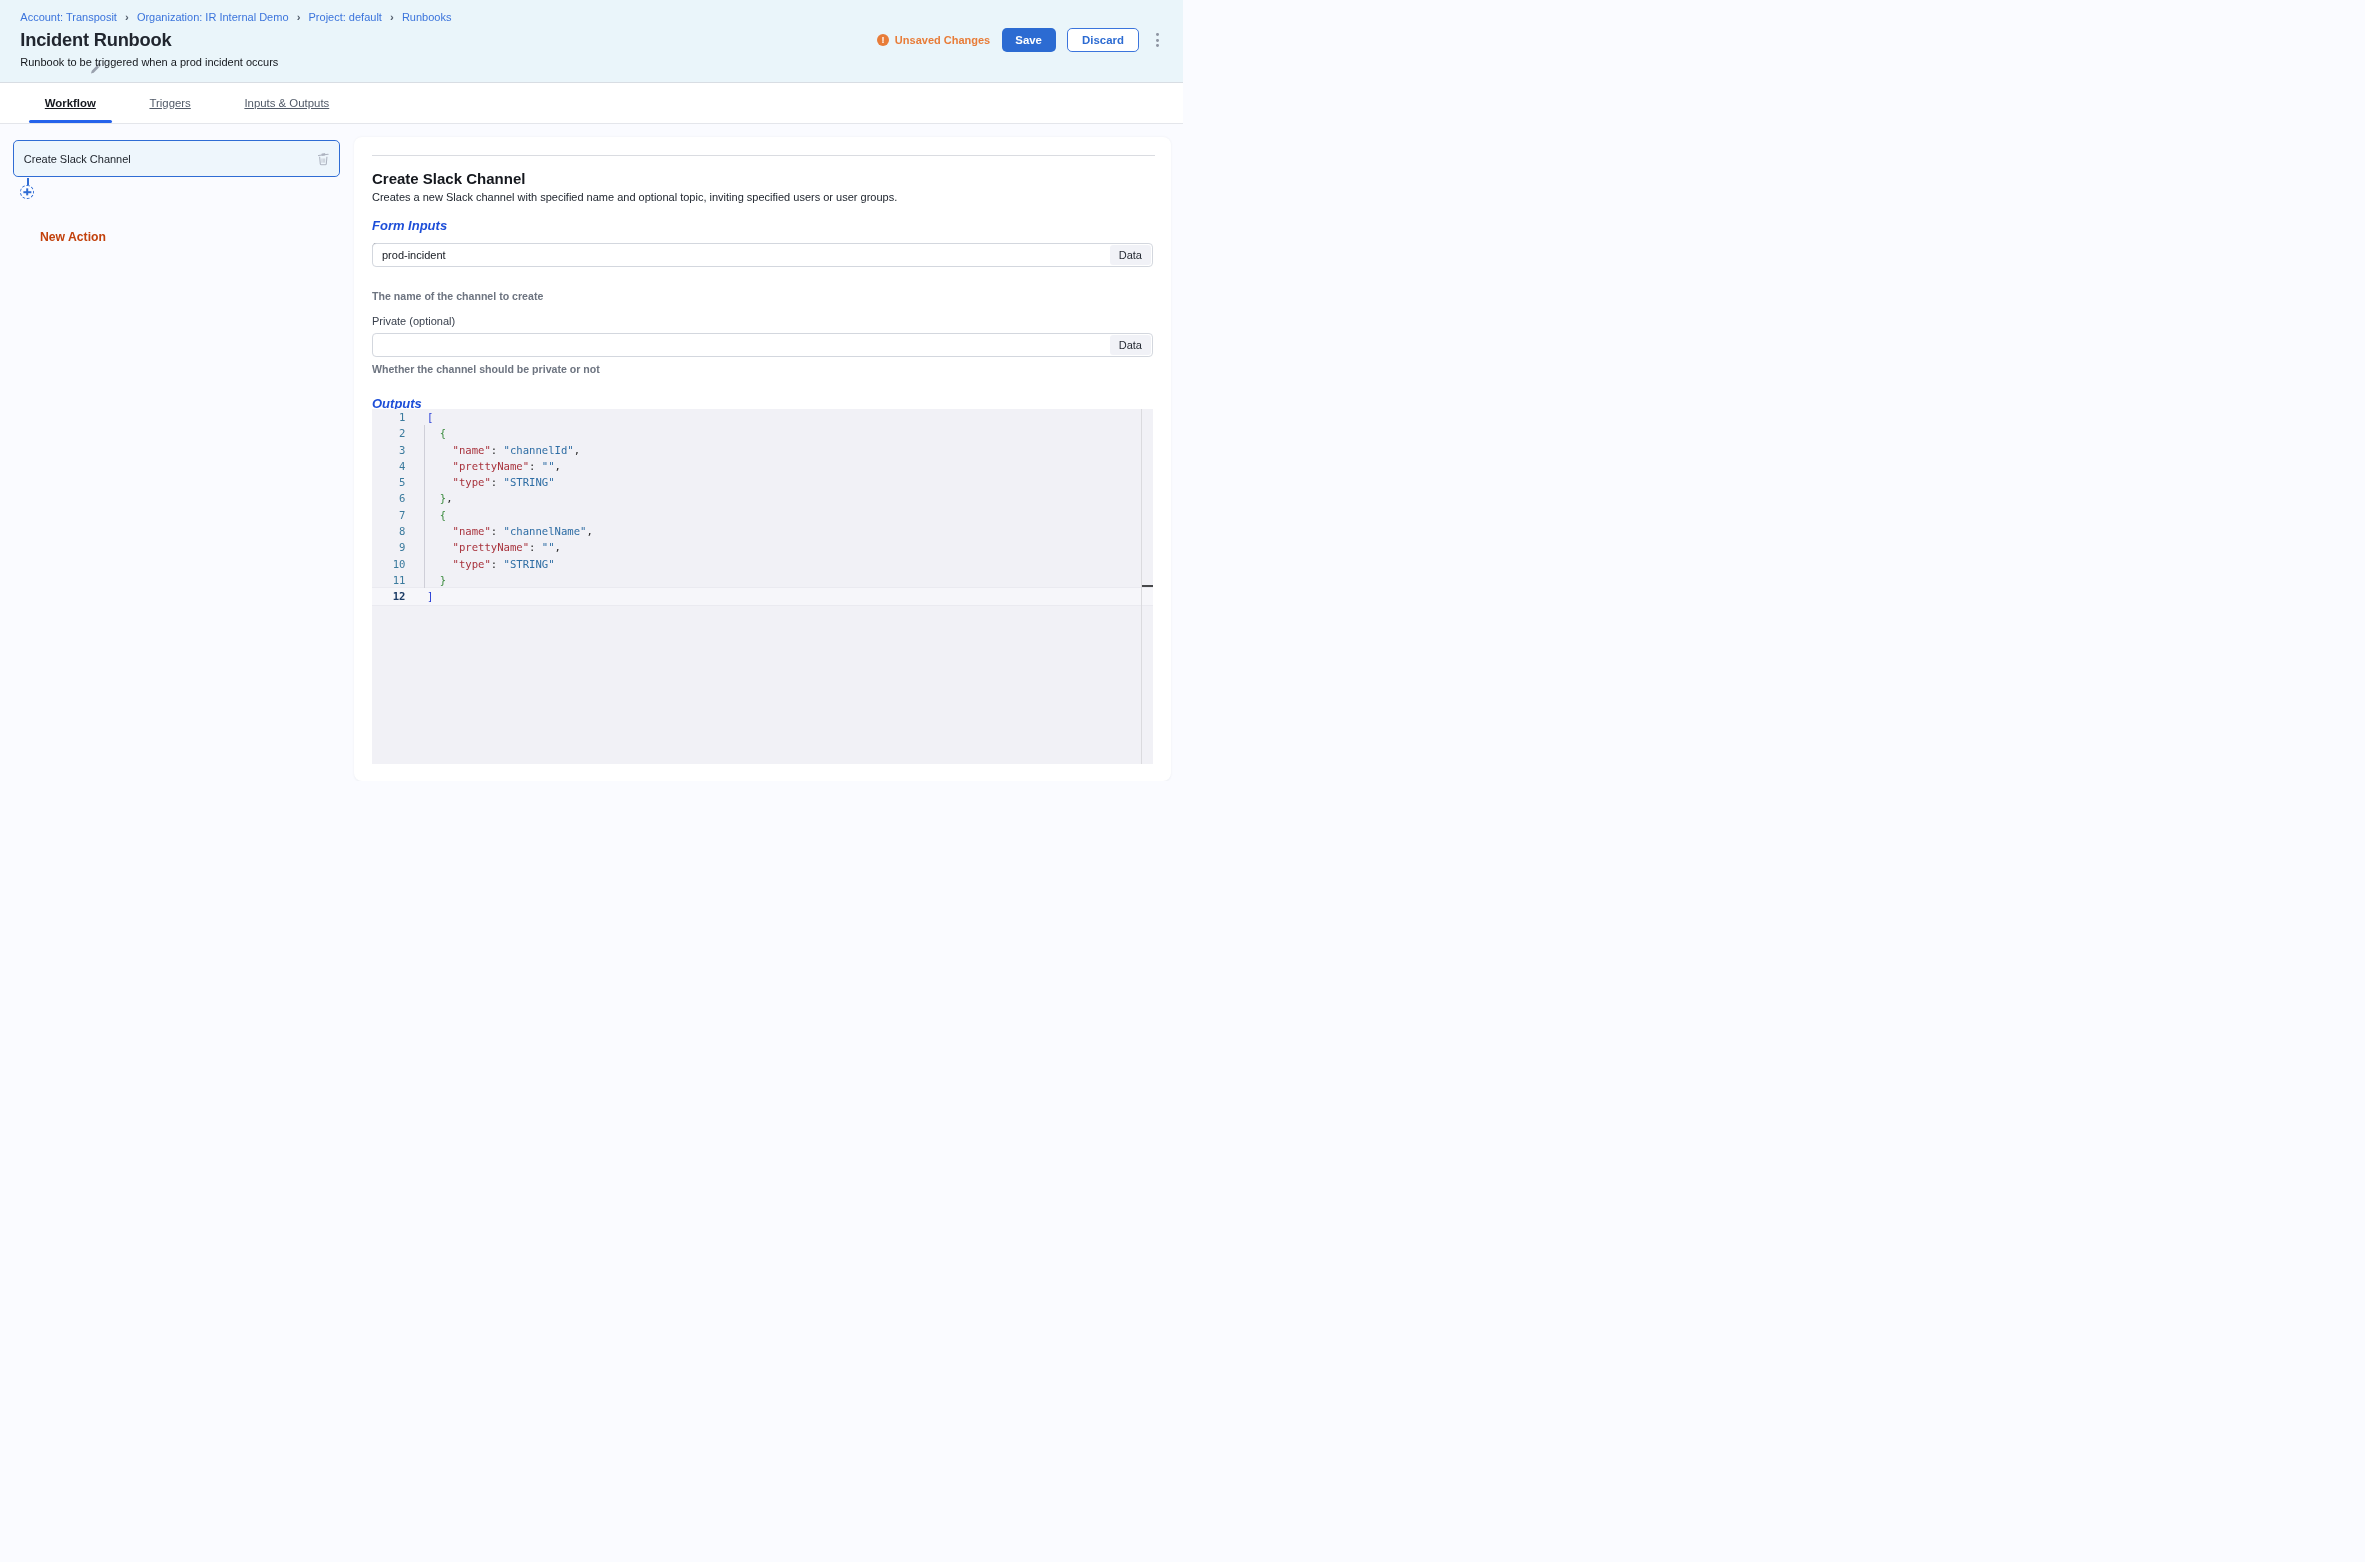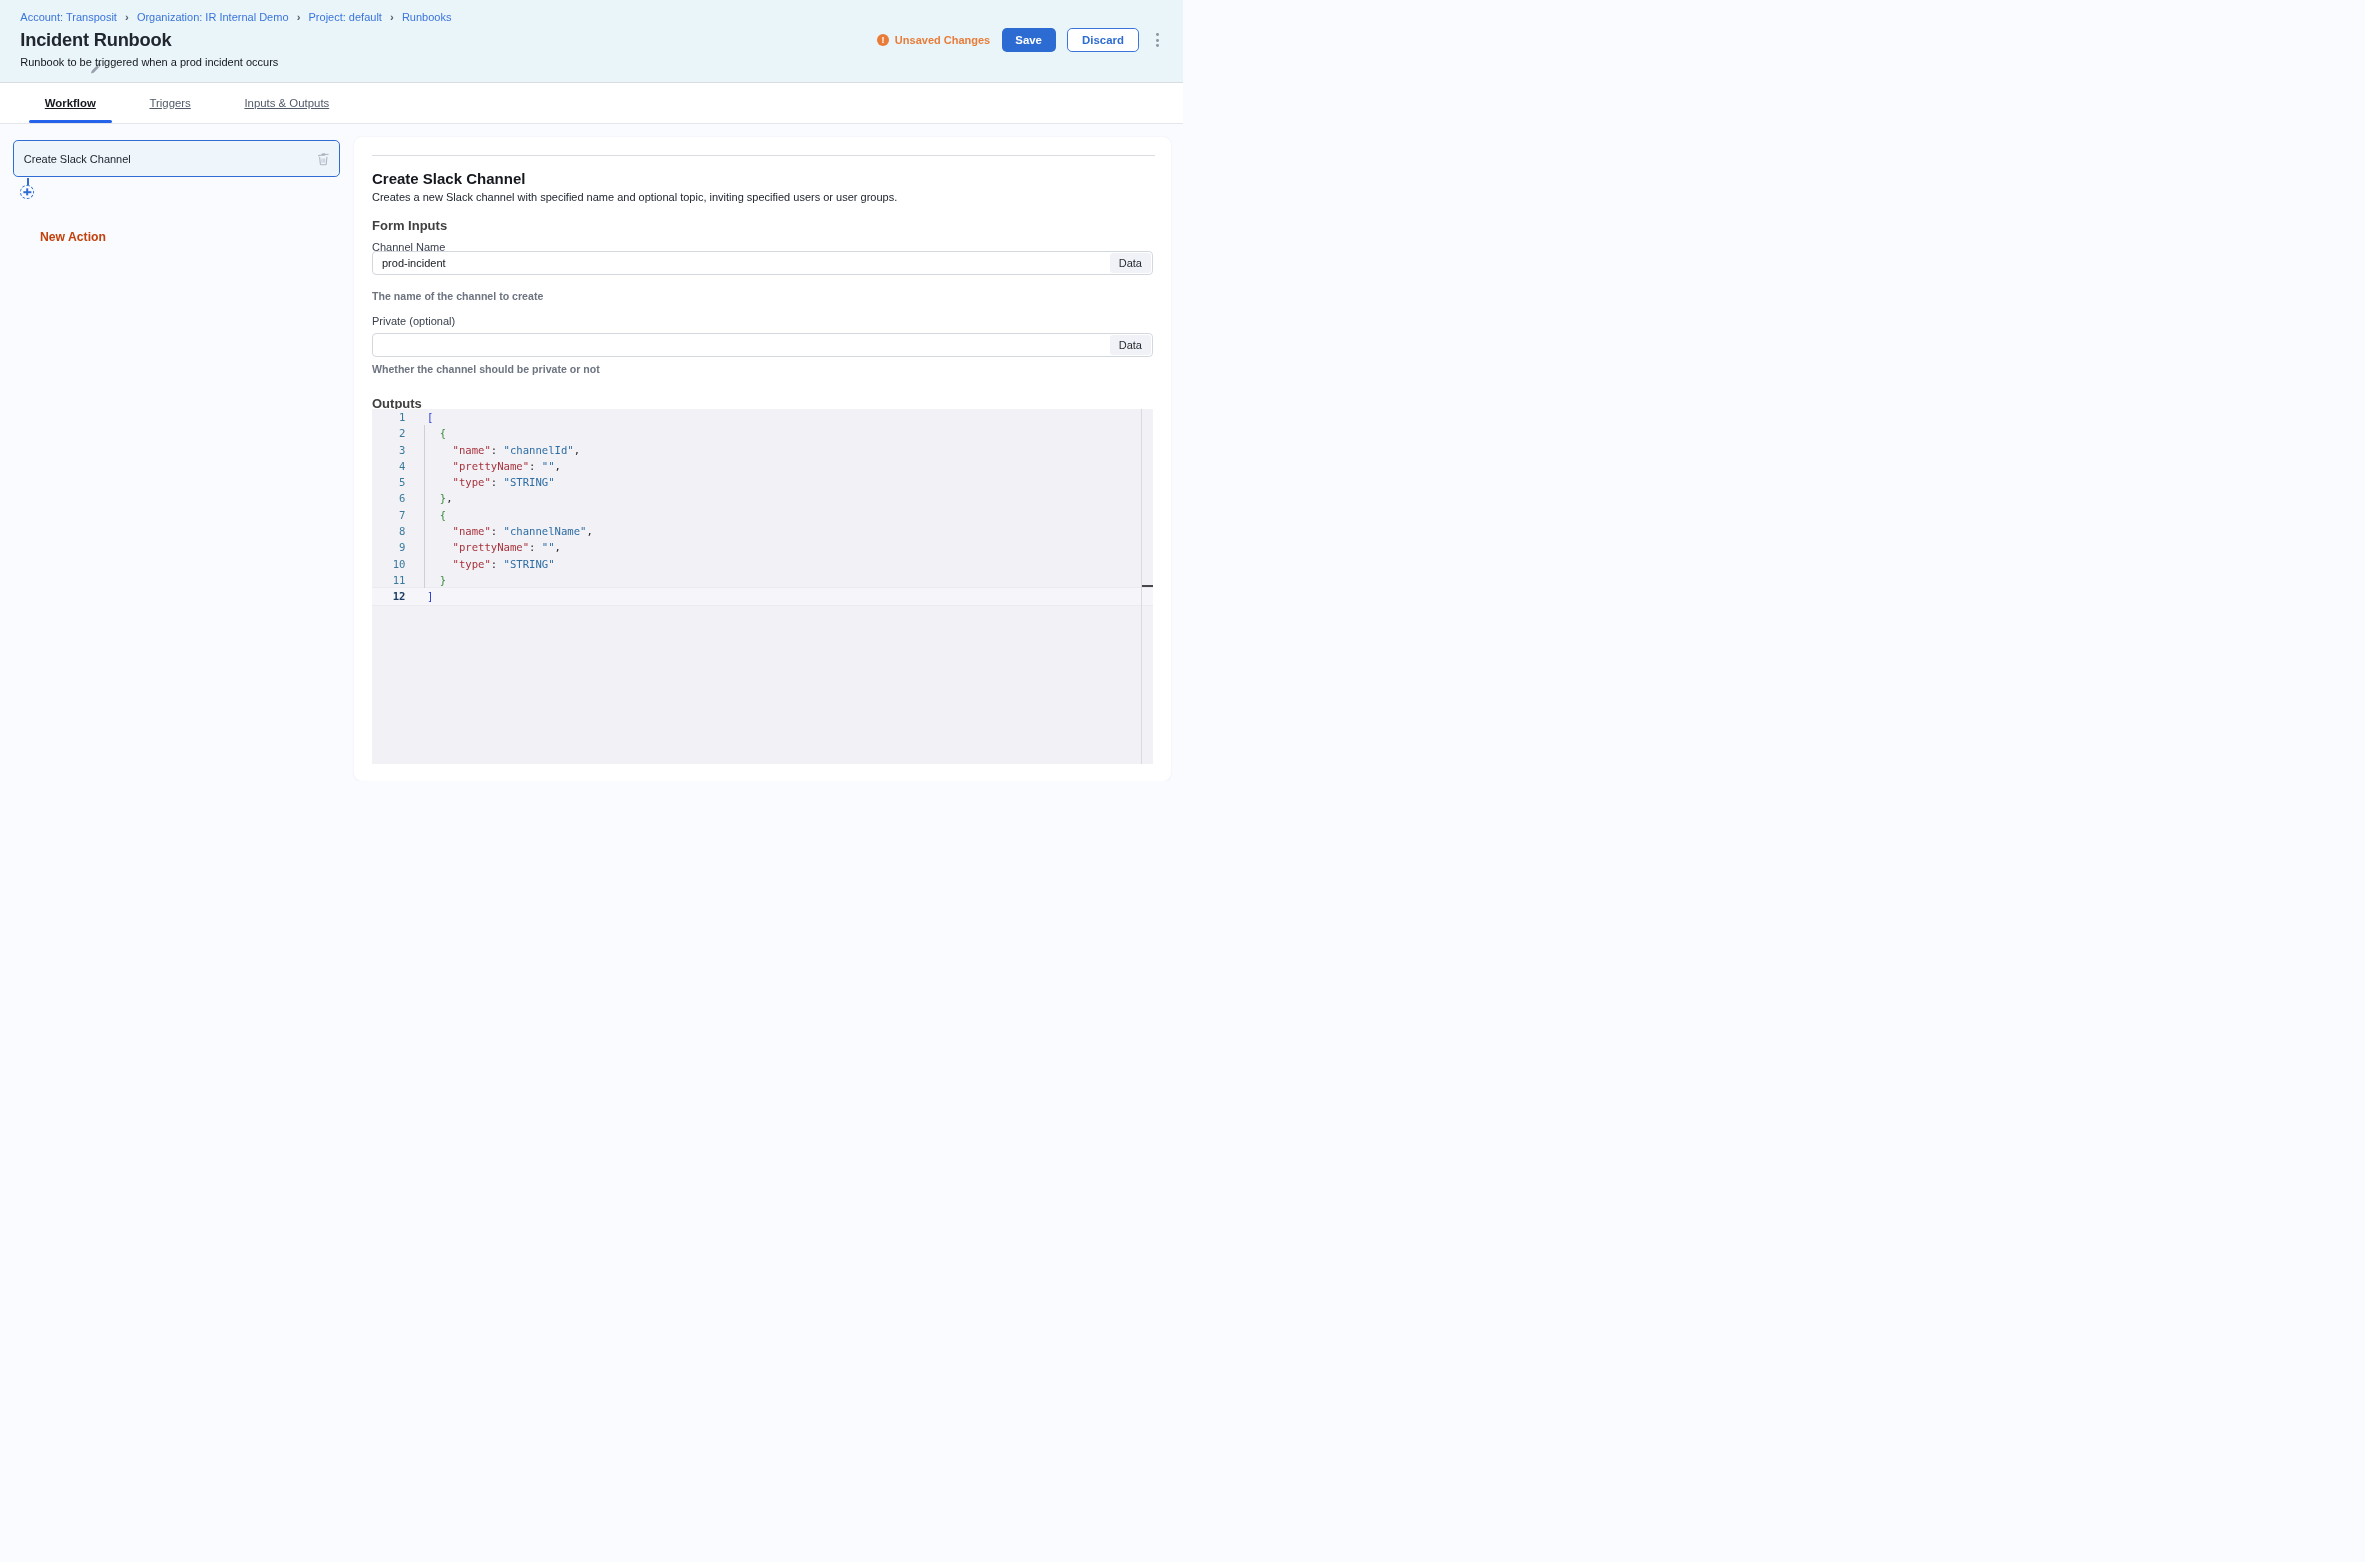--- a/index.html
+++ b/index.html
@@ -61,21 +61,21 @@
                         background:#2f6cd4; transform:translate(-50%,-50%); }
   .new-action-label { position:absolute; left:40px; top:62px; font-size:12.2px; font-weight:700;
                       color:#c2410c; cursor:pointer;margin-top:44px; }
 
   
   .main-card { position:absolute; left:354px; top:13px; width:817px; height:644px;
                background:#ffffff; border-radius:8.1px; box-shadow:0 0.8px 2.4px rgba(16,30,54,.06); }
   .divider { position:absolute; left:18px; right:16.3px; top:18px; height:0.8px; background:#dadce1; }
   .detail-title { position:absolute; left:18px; top:33px; font-size:15px; font-weight:700; color:#14171d; }
   .detail-desc { position:absolute; left:18px; top:54px; font-size:11px; color:#212730; }
-  .section-h { position:absolute; left:18px; font-size:13px; font-weight:700; color:#404040; }
+  .section-h { position:absolute; left:18px; font-size:13px; font-weight:700; color:#1d4ed8;font-style:italic; }
   .field-label { position:absolute; left:18px; font-size:11px; color:#39404d; }
   .field-input-wrap { position:absolute; left:18px; width:781px; height:23.6px; }
   .field-input { width:100%; height:100%; border:0.8px solid #d3d7de; border-radius:4.1px;
                  padding:0 57px 0 9px; font-size:11px; color:#161a21; background:#fff; outline:none;
                  font-family:"Liberation Sans", sans-serif; }
   .data-chip { position:absolute; right:2px; top:2px; height:19.5px; padding:0 9px;
                background:#f1f2f7; border-radius:3.3px; font-size:11px; color:#262b34;
                display:flex; align-items:center; cursor:pointer; border:none; }
   .helper { position:absolute; left:18px; font-size:10.6px; color:#6d7480;font-weight:bold; }
 
@@ -159,21 +159,21 @@
   <div class="new-action-label">New Action</div>
 
   <div class="main-card">
     <div class="divider"></div>
     <div class="detail-title">Create Slack Channel</div>
     <div class="detail-desc">Creates a new Slack channel with specified name and optional topic, inviting specified users or user groups.</div>
 
     <div class="section-h" style="top:81px">Form Inputs</div>
 
     <div class="field-label" style="top:104px">Channel Name</div>
-    <div class="field-input-wrap" style="top:114px">
+    <div class="field-input-wrap" style="top:106px">
       <input class="field-input" type="text" value="prod-incident" style="">
       <button class="data-chip">Data</button>
     </div>
     <div class="helper" style="top:153px">The name of the channel to create</div>
 
     <div class="field-label" style="top:178px">Private (optional)</div>
     <div class="field-input-wrap" style="top:196px">
       <input class="field-input" type="text" value="" style="">
       <button class="data-chip">Data</button>
     </div>

